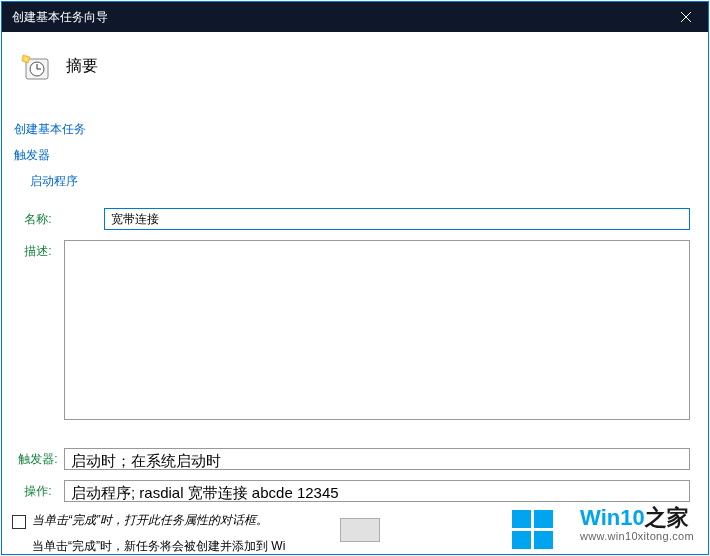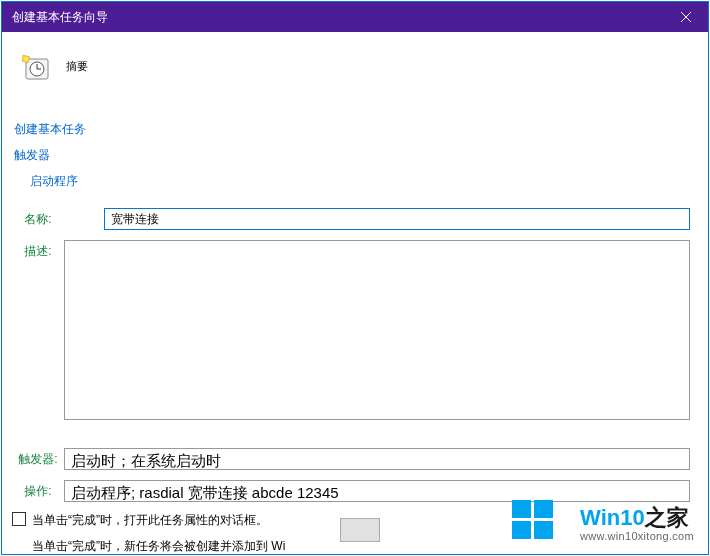--- a/index.html
+++ b/index.html
@@ -15,21 +15,21 @@
     .outer-border {
       border: 1px solid #0078d7;
       width: 708px;
       height: 554px;
       position: absolute;
       top: 1px;
       left: 1px;
       background: #fff;
     }
     .titlebar {
-      background: #4c1d95;
+      background: #0f172a;
       color: #fff;
       height: 30px;
       display: flex;
       align-items: center;
       padding-left: 10px;
       font-size: 12px;
     }
     .titlebar-title { flex: 1; }
     .titlebar-close {
       width: 45px;
@@ -48,21 +48,21 @@
       gap: 14px;
       border-bottom: 1px solid #fff;
     }
     .header-icon {
       width: 32px;
       height: 32px;
       position: relative;
     }
     .header-icon svg { width: 32px; height: 32px; }
     .header-title {
-      font-size: 11px;
+      font-size: 16px;
       color: #000;
     }
     .content {
       display: flex;
       height: calc(100% - 100px);
       flex-direction: column;
     }
     .sidebar {
       width: 208px;
       padding-top: 14px;
@@ -121,42 +121,43 @@
       flex: 1;
       border: 1px solid #999;
       padding: 3px 6px;
       font-size: 15px;
       height: 22px;
       background: #fff;
       color: #000;
     }
     .checkbox-row {
       display: flex;
-      align-items: flex-start;
+      align-items: flex-end;
       margin-left: 0px;
       margin-bottom: 8px;
+      font-style: italic;
     }
     .checkbox {
       width: 14px;
       height: 14px;
       border: 1px solid #333;
       margin-right: 6px;
       background: #fff;
     }
     .info-text {
       margin-left: 20px;
       color: #000;
       line-height: 18px;
     }
     .watermark {
       position: absolute;
-      bottom: 12px;
+      bottom: 2px;
       right: 14px;
       display: flex;
-      align-items: flex-end;
+      align-items: flex-start;
       gap: 24px;
     }
     .watermark-logo {
       width: 46px;
       height: 46px;
     }
     .watermark-text {
       display: flex;
       flex-direction: column;
       line-height: 1.1;

